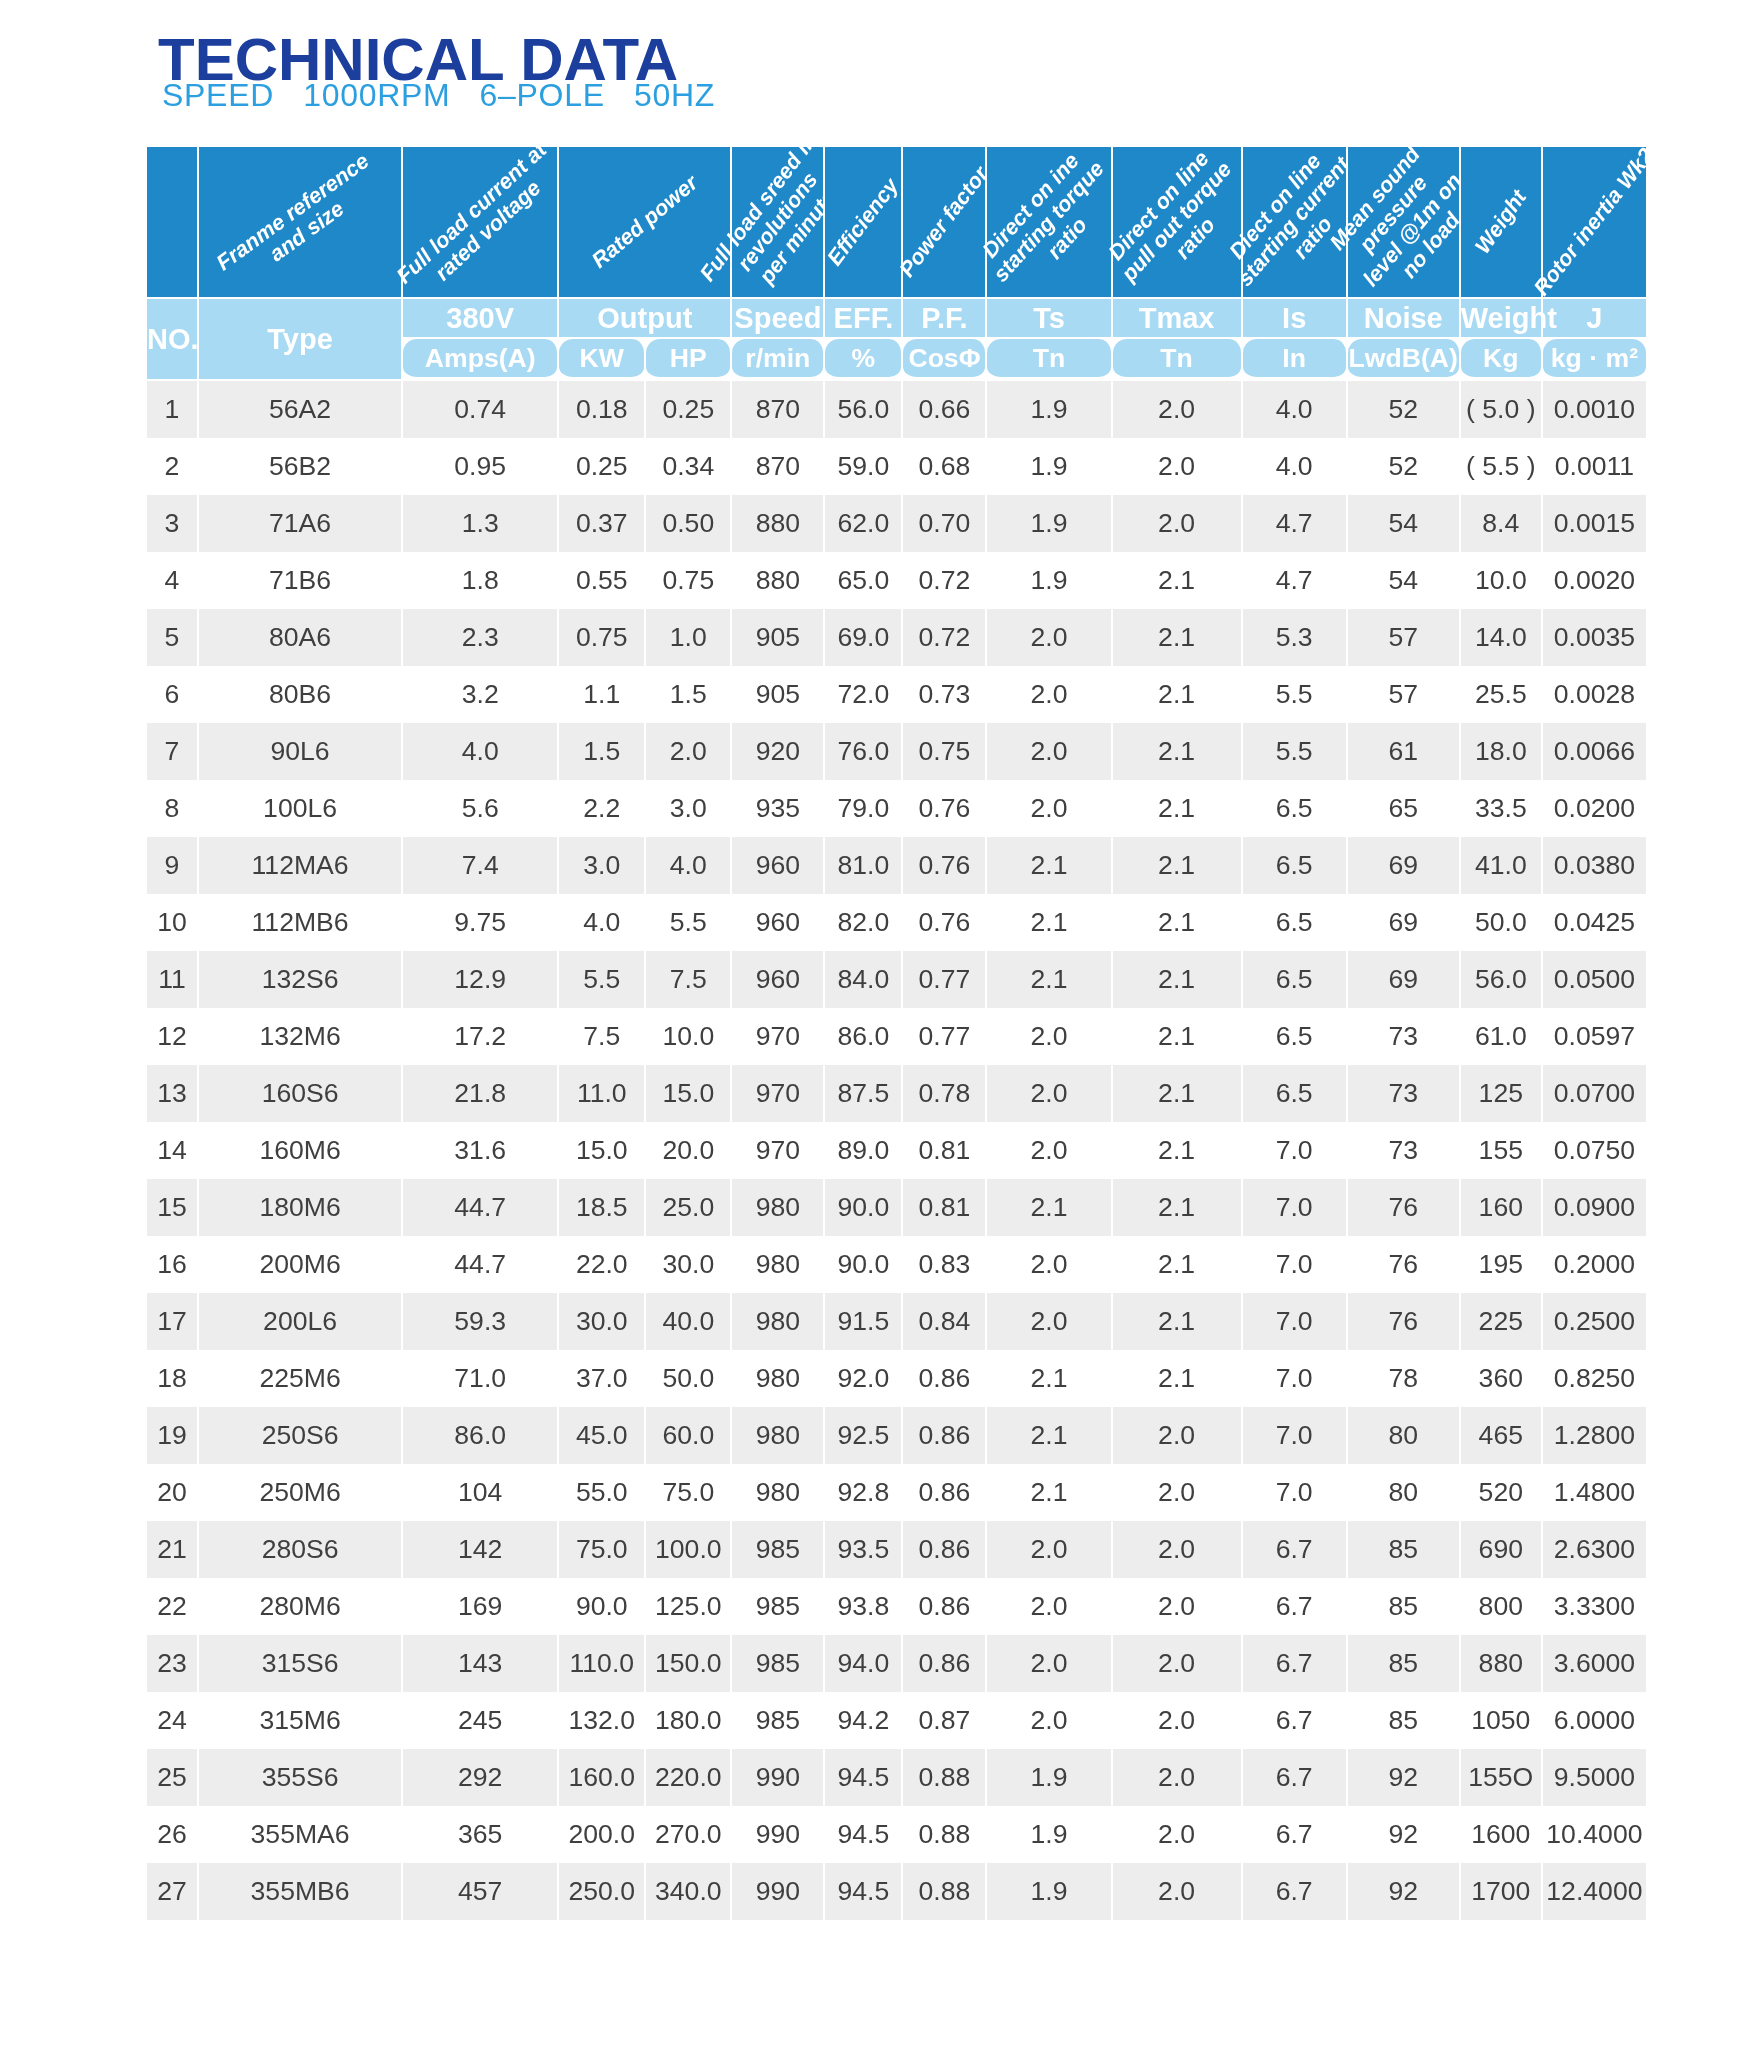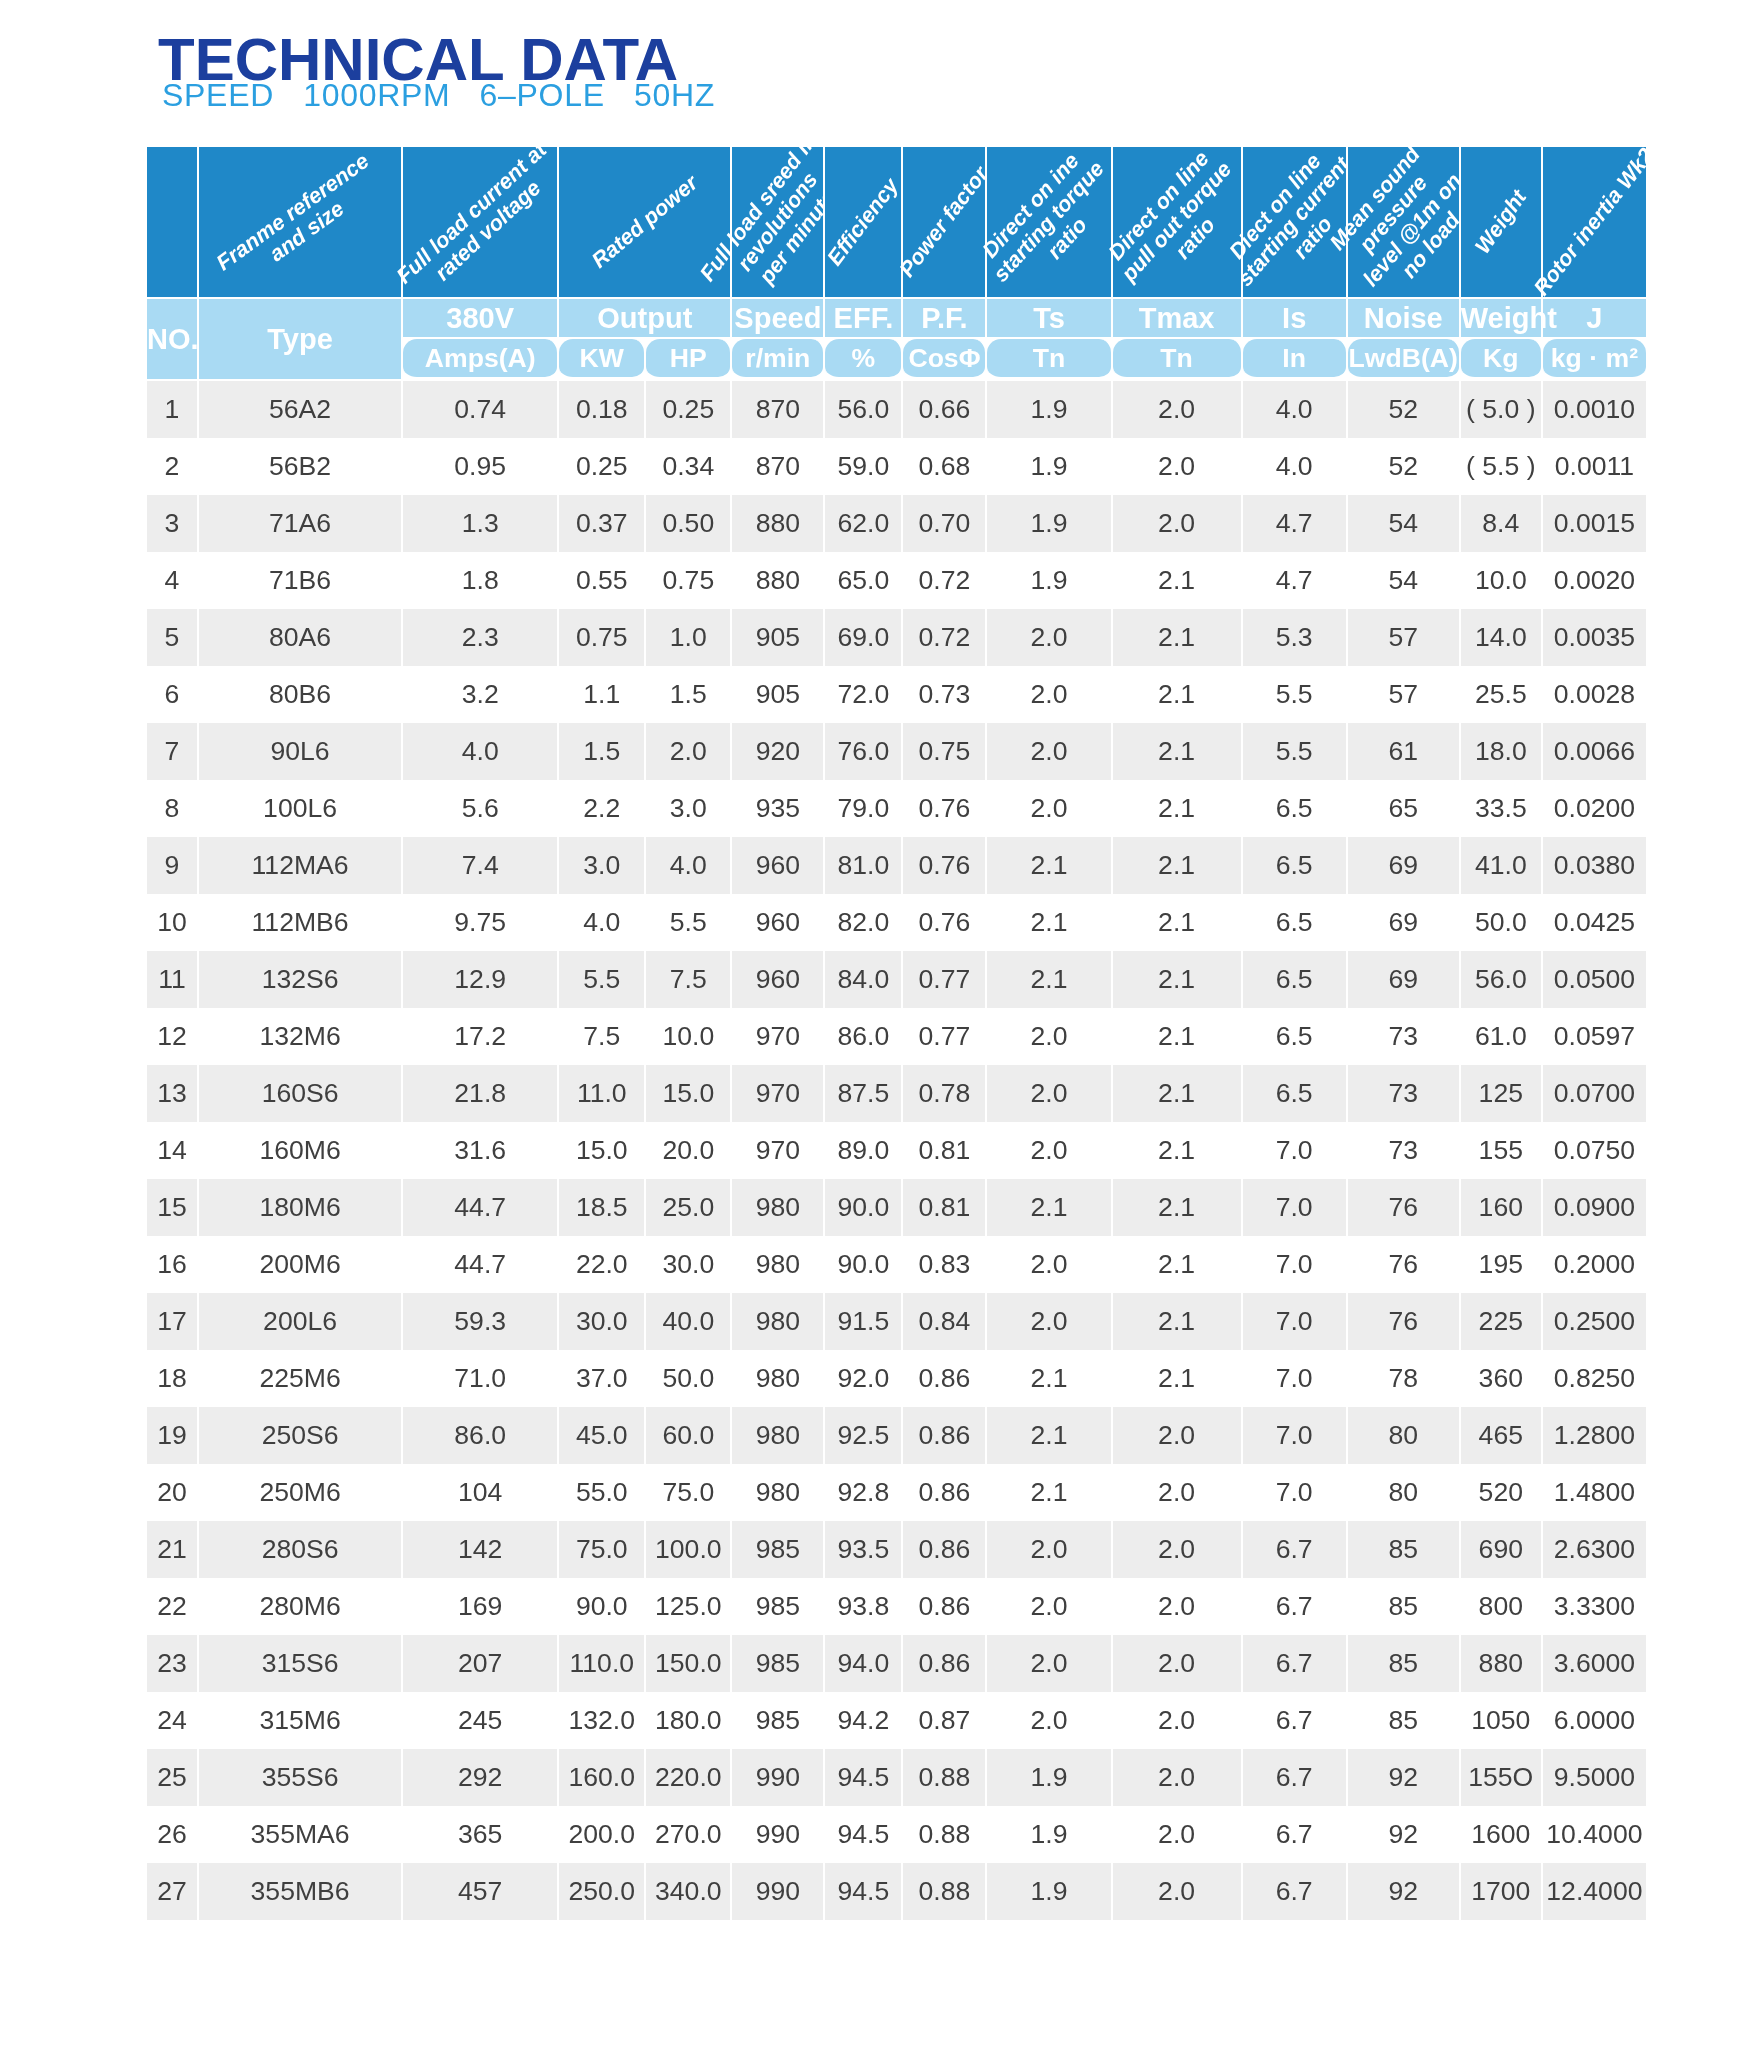--- a/index.html
+++ b/index.html
@@ -540,21 +540,21 @@
         <td>2.0</td>
         <td>2.0</td>
         <td>6.7</td>
         <td>85</td>
         <td>800</td>
         <td>3.3300</td>
       </tr>
       <tr>
         <td>23</td>
         <td>315S6</td>
-        <td>207</td>
+        <td>143</td>
         <td>110.0</td>
         <td>150.0</td>
         <td>985</td>
         <td>94.0</td>
         <td>0.86</td>
         <td>2.0</td>
         <td>2.0</td>
         <td>6.7</td>
         <td>85</td>
         <td>880</td>

